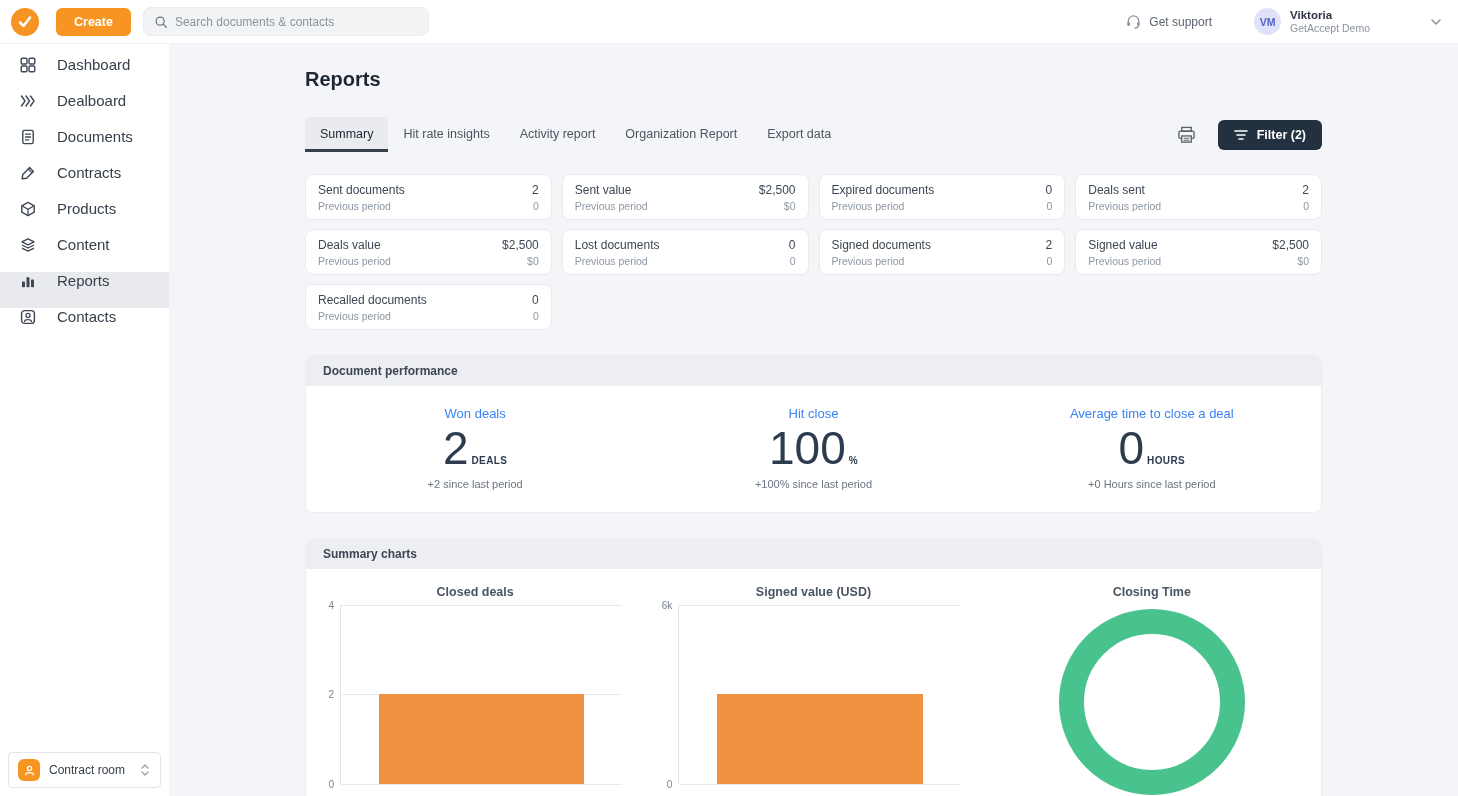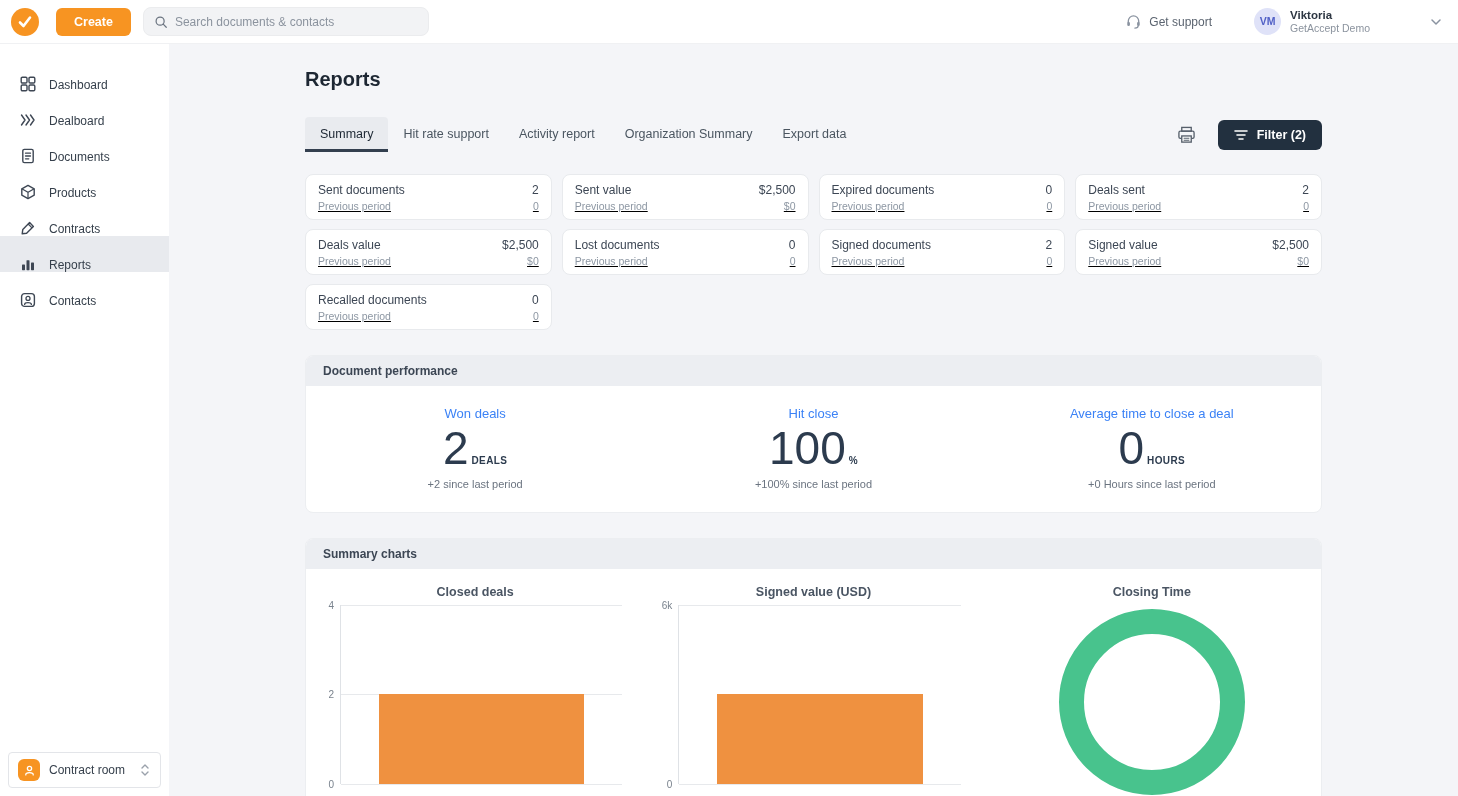--- a/index.html
+++ b/index.html
@@ -7,32 +7,32 @@
   body { font-family:"Liberation Sans","DejaVu Sans",sans-serif; }
   .app { position:relative; width:1458px; height:796px; overflow:hidden; background:#fff; }
 
   
   .topbar { position:absolute; top:0; left:0; right:0; height:44px; background:#fff; border-bottom:1px solid #f0f1f3; display:flex; align-items:center; z-index:5; }
   .logo { width:28px; height:28px; border-radius:50%; background:#f79422; margin-left:11px; display:flex; align-items:center; justify-content:center; flex:0 0 auto; }
   .btn-create { margin-left:17px; background:#f79422; color:#fff; border:none; border-radius:6px; padding:7px 18px; font-size:12.5px; font-weight:700; cursor:pointer; font-family:inherit; }
   .searchbox { margin-left:12px; width:286px; height:29px; background:#f2f3f5; border:1px solid #ebecee; border-radius:8px; display:flex; align-items:center; padding:0 10px; }
   .searchbox input { border:none; background:transparent; outline:none; font-size:12px; color:#3b4553; margin-left:7px; width:100%; font-family:inherit; }
   .searchbox input::placeholder { color:#8b939e; }
-  .topbar-right { margin-left:auto; display:flex; margin-right:14px; }
+  .topbar-right { margin-left:auto; display:flex; align-items:center; margin-right:14px; }
   .support { display:flex; align-items:center; gap:7px; color:#5b6470; font-size:12px; cursor:pointer; margin-right:42px; }
   .avatar { width:27px; height:27px; border-radius:50%; background:#dfe2f8; color:#5261c6; font-size:10.5px; font-weight:700; display:flex; align-items:center; justify-content:center; }
   .userblock { margin-left:9px; line-height:1.25; }
   .user-name { font-size:11.5px; color:#2d3642; font-weight:600; }
   .user-org { font-size:10.5px; color:#8b939e; }
   .topbar-chevron { margin-left:58px; cursor:pointer; display:flex; align-items:center; }
 
   
   .sidebar { position:absolute; top:44px; left:0; width:169px; bottom:0; background:#fff; z-index:4; }
   .nav { padding-top:12px; }
-  .nav-item { height:36px; display:flex; align-items:flex-end; padding-left:19px; gap:13px; cursor:pointer; color:#36404c; font-size:12px; }
+  .nav-item { height:36px; display:flex; align-items:flex-start; padding-left:19px; gap:21px; cursor:pointer; color:#36404c; font-size:15px; }
   .nav-item.active { background:#e8eaee; }
   .nav-icon { width:17px; height:17px; display:flex; align-items:center; justify-content:center; flex:0 0 auto; }
   .workspace { position:absolute; left:8px; right:8px; bottom:8px; height:36px; border:1px solid #e3e5e9; border-radius:4px; background:#fff; display:flex; align-items:center; padding:0 9px; cursor:pointer; }
   .ws-icon { width:22px; height:22px; border-radius:6px; background:#f79422; display:flex; align-items:center; justify-content:center; }
   .ws-label { margin-left:9px; font-size:12px; color:#36404c; }
   .ws-chevrons { margin-left:auto; display:flex; align-items:center; }
 
   
   .main { position:absolute; top:44px; left:169px; right:0; bottom:0; background:#f4f5f8; overflow:hidden; }
   .content { width:1017px; margin:0 auto; }
@@ -45,21 +45,21 @@
   .tabsrow-right { margin-left:auto; display:flex; align-items:center; gap:20px; }
   .icon-btn { background:none; border:none; cursor:pointer; display:flex; align-items:center; padding:2px; }
   .btn-filter { display:flex; align-items:center; gap:9px; background:#22303f; color:#fff; border:none; border-radius:6px; padding:8px 16px; font-size:12.5px; font-weight:600; cursor:pointer; font-family:inherit; }
 
   
   .stats { margin-top:22px; display:grid; grid-template-columns:repeat(4,1fr); gap:9px 10px; }
   .stat-card { background:#fff; border:1px solid #e8eaed; border-radius:8px; padding:8px 12px 7px; }
   .stat-line { display:flex; justify-content:space-between; align-items:center; }
   .stat-title { font-size:12px; color:#3c4654; }
   .stat-value { font-size:12px; color:#3c4654; }
-  .stat-prev { margin-top:3px;text-decoration:underline; }
+  .stat-prev { margin-top:3px; }
   .stat-prev .stat-title, .stat-prev .stat-value { font-size:10.5px; color:#8d97a3; }
 
   
   .panel { margin-top:25px; border-radius:8px; overflow:hidden; background:#fff; border:1px solid #eceef1; }
   .panel-header { background:#eceef2; padding:8px 17px; font-size:12px; font-weight:700; color:#3c4654; }
   .perf-body { display:flex; padding:20px 0 22px; }
   .perf-col { flex:1; text-align:center; }
   .perf-title { font-size:13px; color:#3b82f6; }
   .perf-valuerow { display:flex; justify-content:center; align-items:baseline; margin-top:2px; }
   .perf-value { font-size:46px; font-weight:400; color:#2c3b4e; line-height:1.1; }
@@ -151,34 +151,44 @@
             <svg width="16" height="16" viewBox="0 0 16 16">
               <rect x="2.8" y="1.4" width="10.4" height="13.2" rx="1.6" stroke="#3e4754" stroke-width="1.4" fill="none"></rect>
               <path d="M5.5 5.2 H10.5 M5.5 8 H10.5 M5.5 10.8 H8.8" stroke="#3e4754" stroke-width="1.3" stroke-linecap="round"></path>
             </svg>
           </span>
         <span>Documents</span>
       </div>
       <div class="nav-item">
         <span class="nav-icon">
             <svg width="16" height="16" viewBox="0 0 16 16">
+              <path d="M9.6 2.6 L13.4 6.4 L6.6 13.2 L2.2 13.8 L2.8 9.4 Z" stroke="#3e4754" stroke-width="1.4" fill="none" stroke-linejoin="round"></path>
+              <path d="M8.2 4 L12 7.8" stroke="#3e4754" stroke-width="1.2"></path>
+            </svg>
+          </span>
+        <span>Contracts</span>
+      </div>
+      <div class="nav-item">
+        <span class="nav-icon">
+            <svg width="16" height="16" viewBox="0 0 16 16">
               <path d="M8 1.4 L14.2 4.8 V11.2 L8 14.6 L1.8 11.2 V4.8 Z" stroke="#3e4754" stroke-width="1.4" fill="none" stroke-linejoin="round"></path>
               <path d="M1.8 4.8 L8 8.2 L14.2 4.8 M8 8.2 V14.6" stroke="#3e4754" stroke-width="1.2" fill="none"></path>
             </svg>
           </span>
         <span>Products</span>
       </div>
       <div class="nav-item">
         <span class="nav-icon">
             <svg width="16" height="16" viewBox="0 0 16 16">
-              <path d="M9.6 2.6 L13.4 6.4 L6.6 13.2 L2.2 13.8 L2.8 9.4 Z" stroke="#3e4754" stroke-width="1.4" fill="none" stroke-linejoin="round"></path>
-              <path d="M8.2 4 L12 7.8" stroke="#3e4754" stroke-width="1.2"></path>
-            </svg>
-          </span>
-        <span>Contracts</span>
+              <path d="M8 1.8 L14 4.8 L8 7.8 L2 4.8 Z" stroke="#3e4754" stroke-width="1.3" fill="none" stroke-linejoin="round"></path>
+              <path d="M2 8 L8 11 L14 8" stroke="#3e4754" stroke-width="1.3" fill="none" stroke-linejoin="round"></path>
+              <path d="M2 11.2 L8 14.2 L14 11.2" stroke="#3e4754" stroke-width="1.3" fill="none" stroke-linejoin="round"></path>
+            </svg>
+          </span>
+        <span>Content</span>
       </div>
       <div class="nav-item active">
         <span class="nav-icon">
             <svg width="16" height="16" viewBox="0 0 16 16">
               <rect x="2" y="8.6" width="3" height="5.6" rx="0.6" fill="#3e4754"></rect>
               <rect x="6.5" y="4.2" width="3" height="10" rx="0.6" fill="#3e4754"></rect>
               <rect x="11" y="6.6" width="3" height="7.6" rx="0.6" fill="#3e4754"></rect>
             </svg>
           </span>
         <span>Reports</span>
@@ -211,23 +221,23 @@
     </div>
   </aside>
 
   <main class="main">
     <div class="content">
       <h1 class="page-title">Reports</h1>
 
       <div class="tabsrow">
         <div class="tabs">
           <div class="tab active">Summary</div>
-          <div class="tab">Hit rate support</div>
+          <div class="tab">Hit rate insights</div>
           <div class="tab">Activity report</div>
-          <div class="tab">Organization Summary</div>
+          <div class="tab">Organization Report</div>
           <div class="tab">Export data</div>
         </div>
         <div class="tabsrow-right">
           <button class="icon-btn">
             <svg width="19" height="18" viewBox="0 0 20 19">
                 <rect x="5" y="1.5" width="10" height="4" stroke="#565f6b" stroke-width="1.4" fill="none"></rect>
                 <rect x="2" y="5.5" width="16" height="7.5" rx="1.5" stroke="#565f6b" stroke-width="1.4" fill="none"></rect>
                 <rect x="5" y="10.5" width="10" height="6.5" stroke="#565f6b" stroke-width="1.4" fill="#fff"></rect>
                 <path d="M7 13 H13 M7 15 H13" stroke="#565f6b" stroke-width="1.1"></path>
               </svg>

